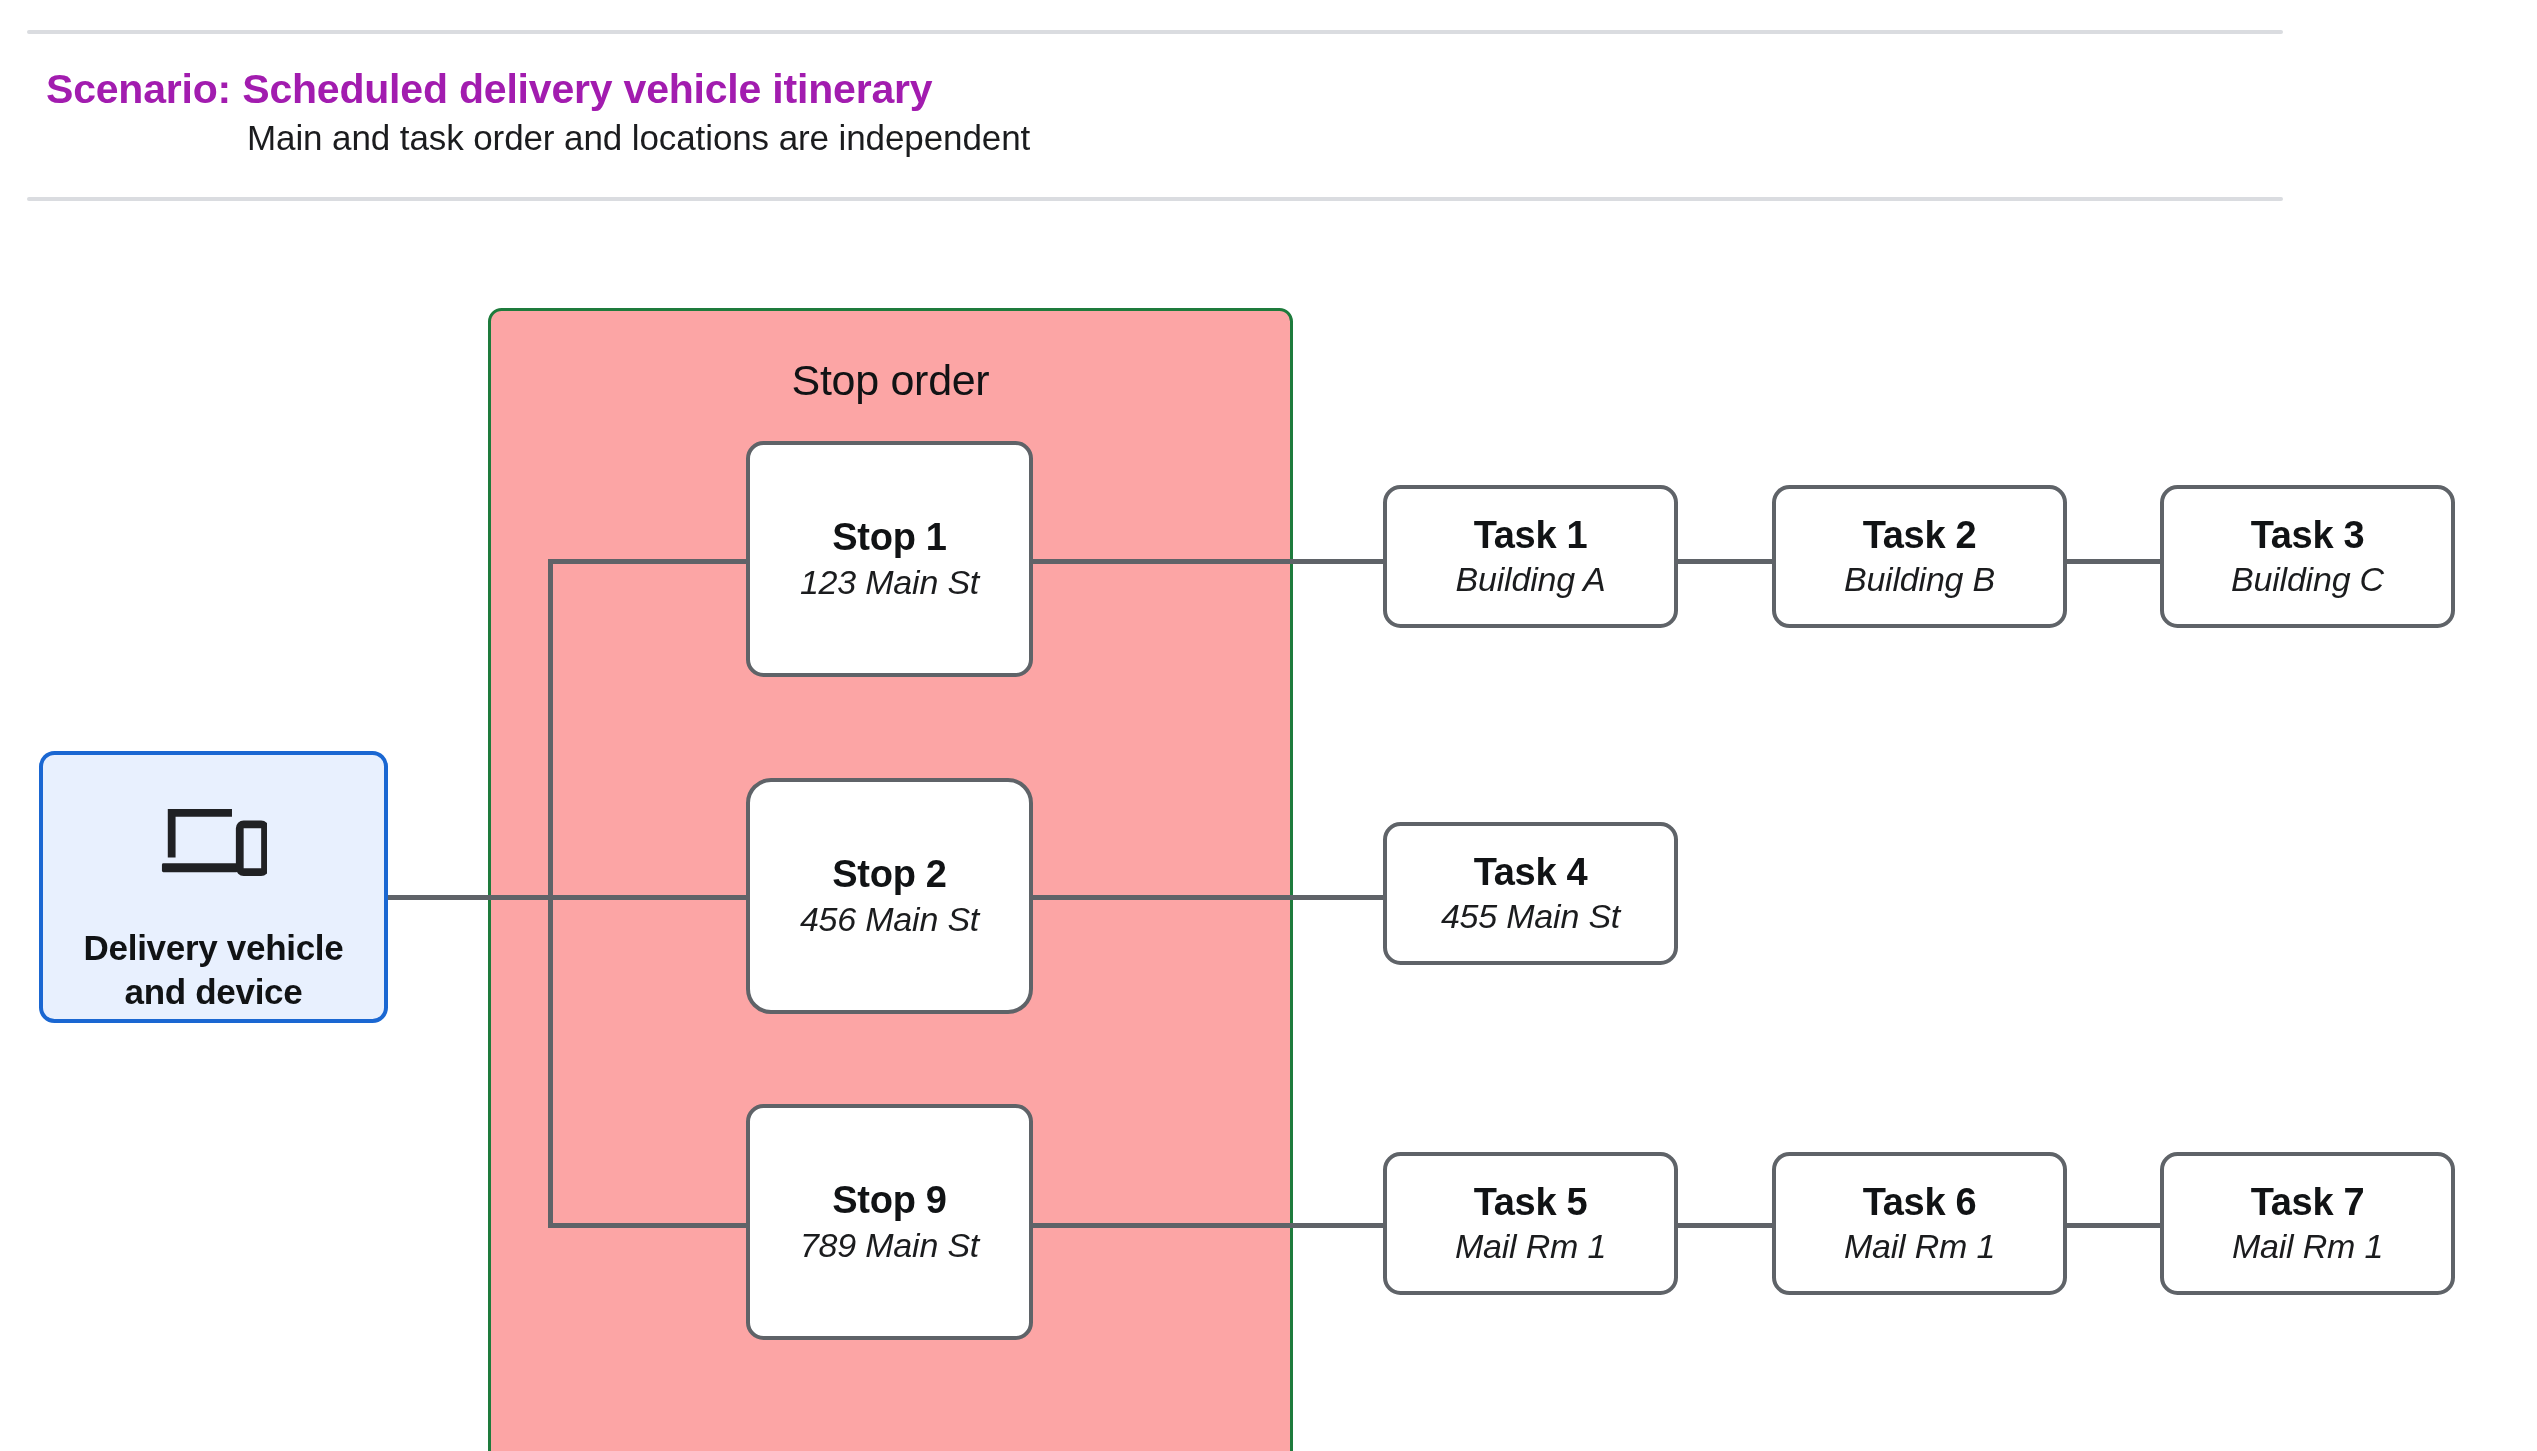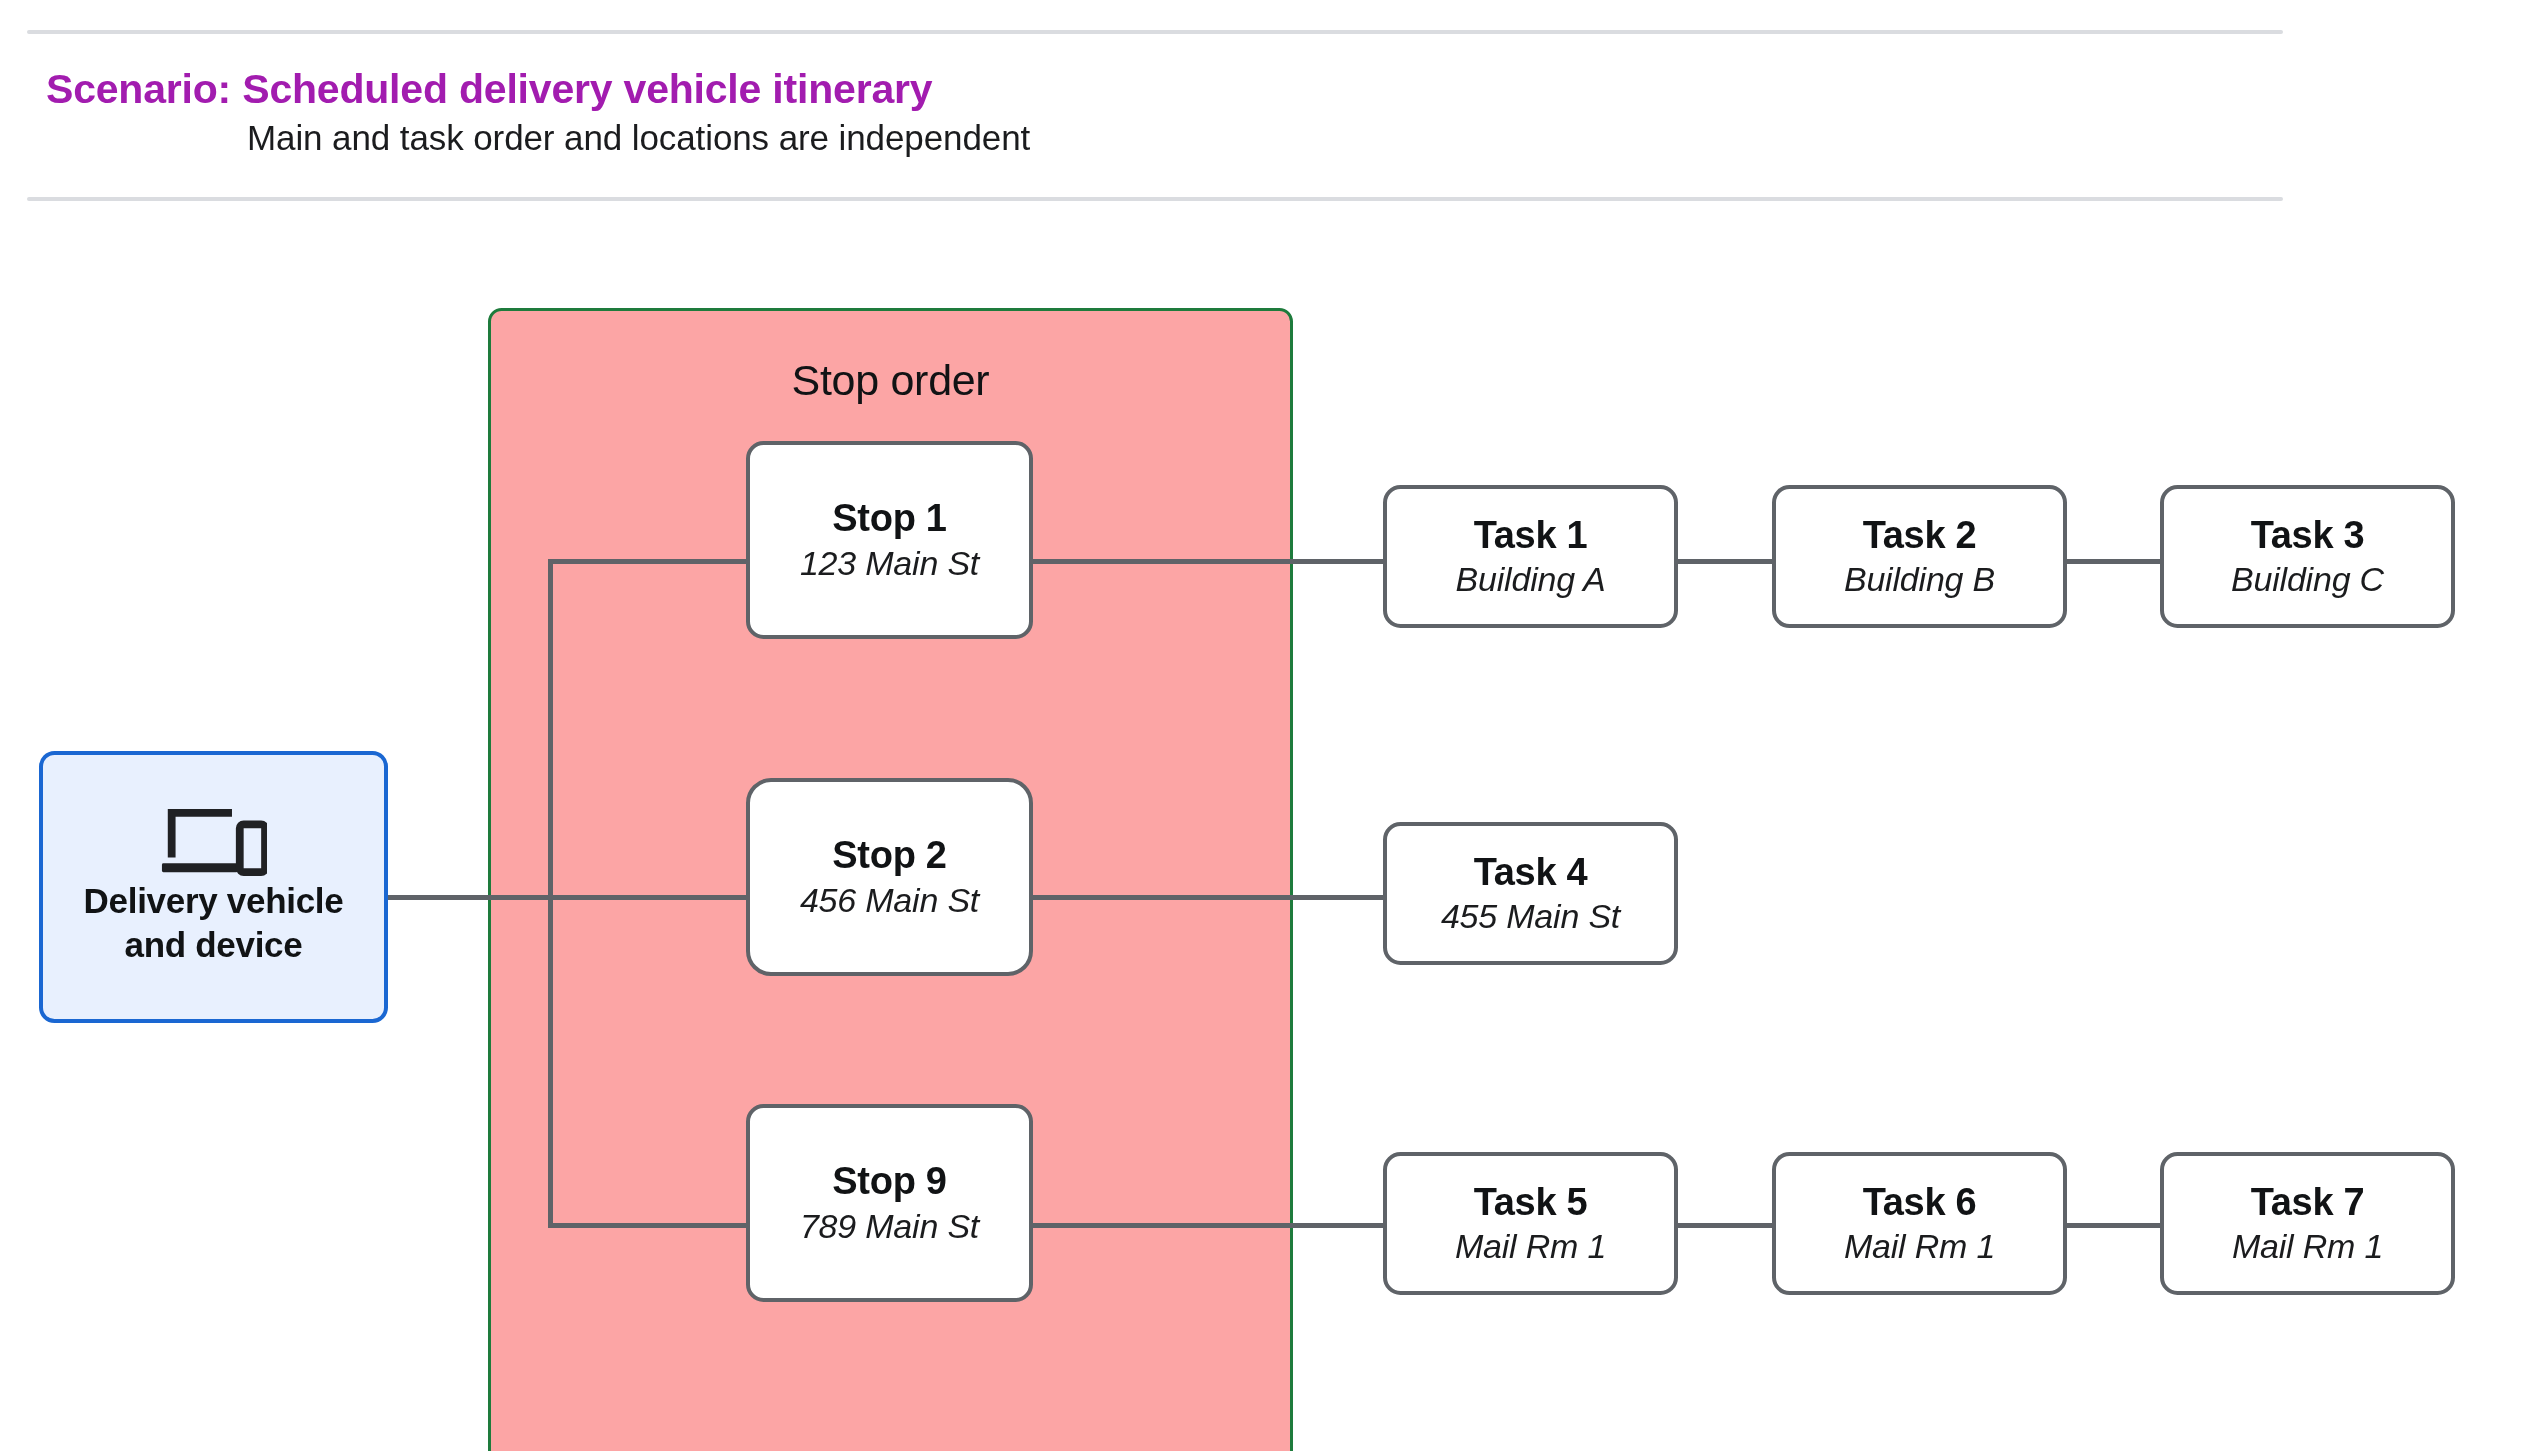--- a/index.html
+++ b/index.html
@@ -47,21 +47,21 @@
   
   .node{
     position:absolute;box-sizing:border-box;
     background:#ffffff;border:4.8px solid #5f6368;border-radius:17.5px;
     display:flex;flex-direction:column;align-items:center;justify-content:center;
     z-index:5;
   }
   .node .n-title{font-size:38px;font-weight:700;line-height:1.12;color:#111315;letter-spacing:-0.3px;}
   .node .n-sub{font-size:34px;font-weight:400;line-height:1.15;color:#1b1c1e;letter-spacing:-0.2px;margin-top:3.9px;font-style:italic;}
 
-  .stop-node{width:287px;height:198px;left:746px;}
+  .stop-node{width:287px;height:236px;left:746px;}
   .stop-node.r1{top:441px;}
   .stop-node.r2{top:778px;border-radius:25px;}
   .stop-node.r3{top:1104px;}
 
   .task-node{width:295px;height:143px;}
   .task-node.c1{left:1383px;}
   .task-node.c2{left:1772px;}
   .task-node.c3{left:2160px;}
   .task-node.r1{top:485px;}
   .task-node.r2{top:822px;}
@@ -69,21 +69,21 @@
 
   
   .vehicle{
     position:absolute;left:39px;top:751px;width:349px;height:272px;
     box-sizing:border-box;background:#e8f0fe;border:4.8px solid #1a67d2;
     border-radius:15.5px;display:flex;flex-direction:column;
     align-items:center;justify-content:flex-start;padding-top:48px;z-index:6;
   }
   .vehicle .v-icon{width:107px;height:76px;display:block;}
   .vehicle .v-label{
-    text-align:center;font-size:35px;font-weight:700;
+    margin-top:47px;text-align:center;font-size:35px;font-weight:700;
     line-height:1.25;color:#111315;letter-spacing:-0.3px;
   }
 
   
   .wire{position:absolute;background:#5f6368;z-index:1;}
   .wire.h{height:4.8px;}
   .wire.v{width:4.8px;}
 </style>
 </head>
 <body>

